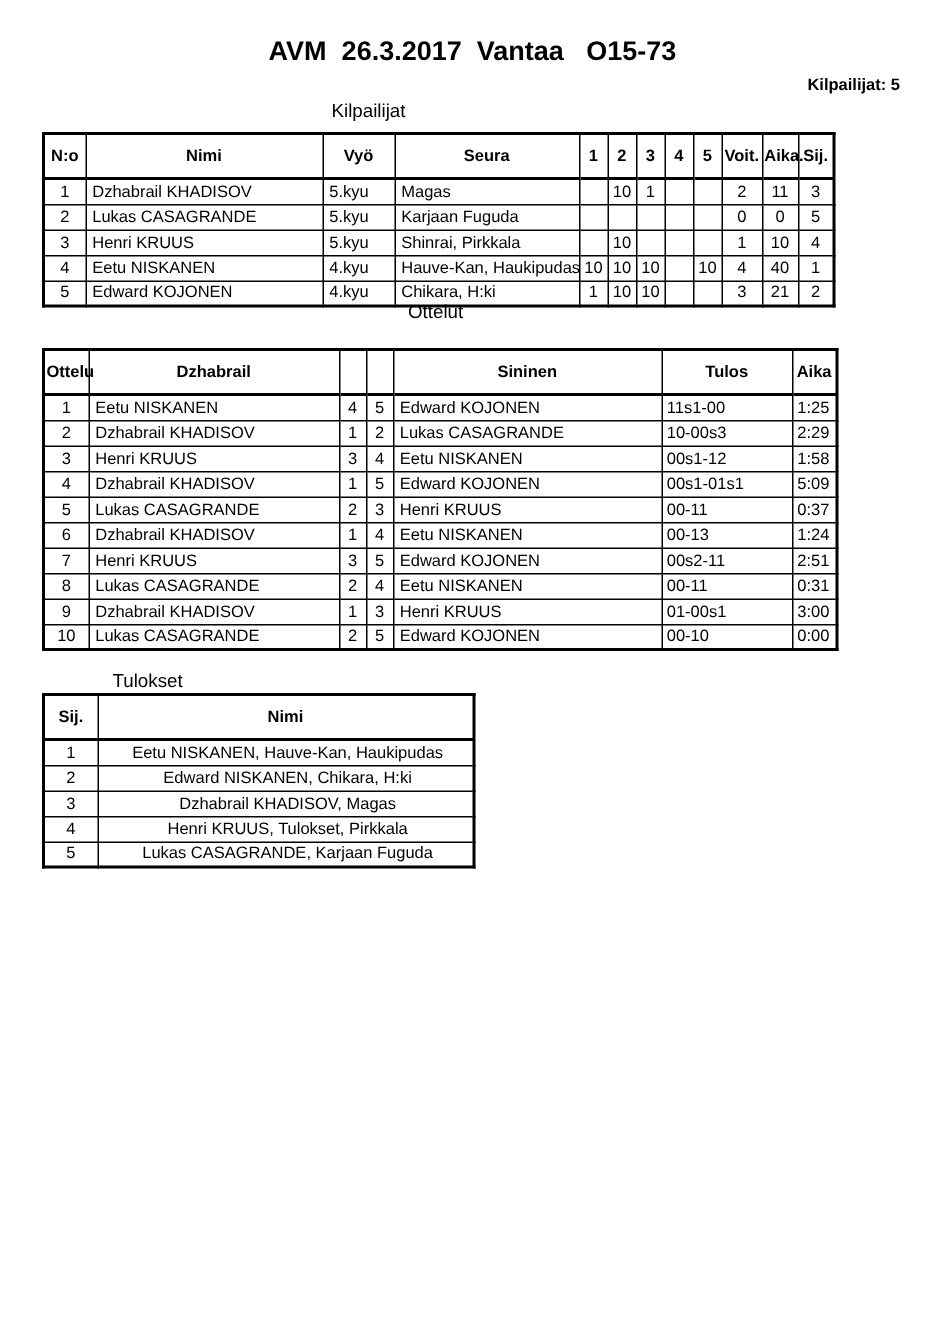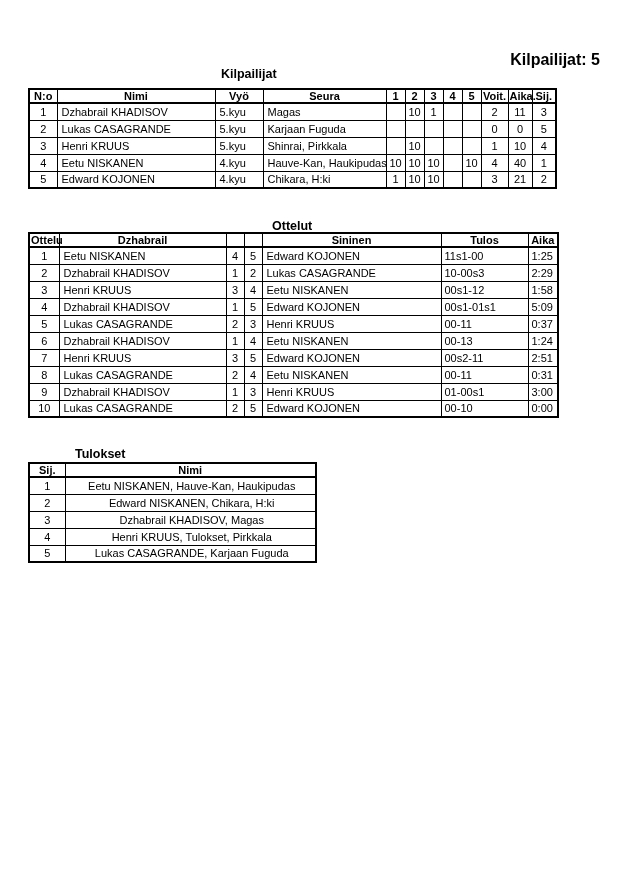--- a/index.html
+++ b/index.html
@@ -17,31 +17,31 @@
     position: absolute;
     top: 24px; left: 0; right: 0;
     text-align: center;
     font-size: 18px;
     font-weight: bold;
     white-space: pre;
   }
   .count-label {
     position: absolute;
     top: 51px; right: 30px;
-    font-size: 16px;
+    font-size: 11px;
     font-weight: bold;
   }
   .section-heading {
     position: absolute;
     font-size: 12.5px;
-    font-weight: bold;
+    font-weight: normal;
     white-space: nowrap;
   }
   #heading-kilpailijat { top: 67px;  left: 221px; }
-  #heading-ottelut     { top: 219px; left: 272px; }
+  #heading-ottelut     { top: 201px; left: 272px; }
   #heading-tulokset    { top: 447px; left: 75px; }
 
   table {
     position: absolute;
     left: 28px;
     border-collapse: collapse;
     table-layout: fixed;
     background: #ffffff;
     font-size: 11px;
     border: 2px solid #000000;
@@ -50,21 +50,21 @@
     border: 1px solid #000000;
     height: 17px;
     padding: 0 3px;
     white-space: nowrap;
     overflow: hidden;
     text-align: center;
     vertical-align: middle;
   }
   thead th {
     font-weight: bold;
-    height: 14px;
+    height: 30px;
     border-bottom: 2px solid #000000;
     padding: 0 1px;
     overflow: visible;
     margin-left: 33px;
   }
   #tbl-kilpailijat { top: 88px;  width: 527px; }
   #tbl-ottelut     { top: 232px; width: 529px; }
   #tbl-tulokset    { top: 462px; width: 287px; }
 
   #tbl-kilpailijat td:nth-child(2),
@@ -76,20 +76,21 @@
   #tbl-ottelut td:nth-child(6) { text-align: left; padding-right: 6px; }
   #tbl-ottelut td:nth-child(7) { text-align: right; padding-right: 8px; }
 
   #tbl-tulokset td:nth-child(2) { text-align: center; padding-left: 6px; }
 </style>
 </head>
 <body>
 
 <div class="page">
 
+  <div class="doc-title">AVM  26.3.2017  Vantaa   O15-73</div>
 
   <div class="count-label">Kilpailijat: 5</div>
 
   <div class="section-heading" id="heading-kilpailijat">Kilpailijat</div>
 
   <table id="tbl-kilpailijat">
     <colgroup>
       <col style="width:28px">
         <col style="width:158px">
         <col style="width:48px">

